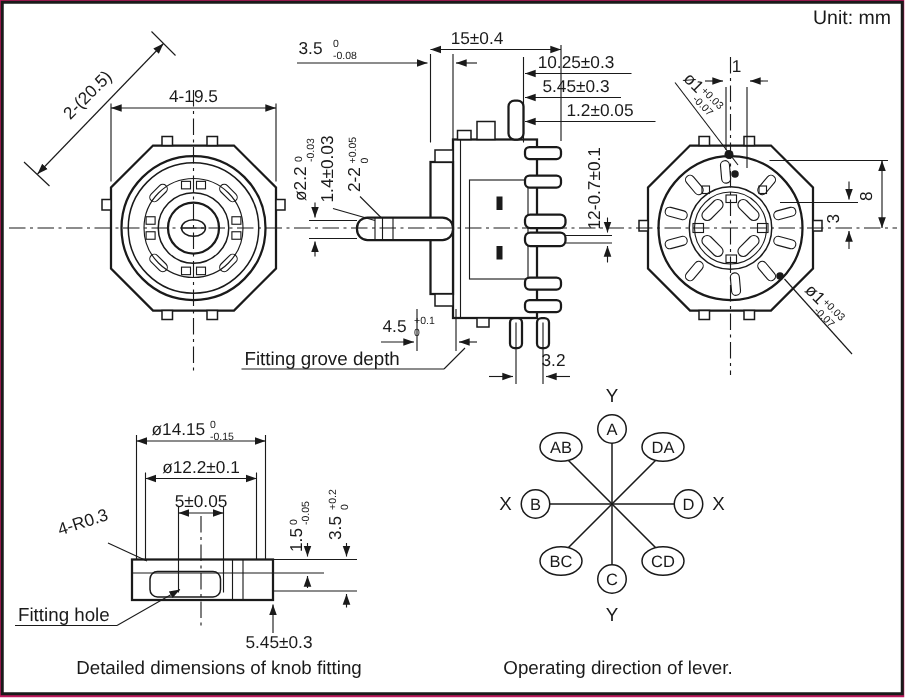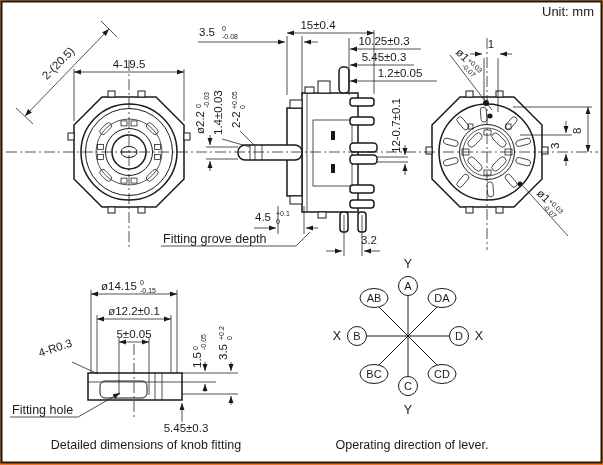--- a/index.html
+++ b/index.html
@@ -1,16 +1,16 @@
 <!DOCTYPE html>
 <html><head>
 <meta charset="utf-8">
 <style>
   html,body{margin:0;padding:0;background:#fff;}
-  .stage{width:603px;height:465px;position:relative;background:#f97316;font-family:"Liberation Sans", sans-serif;}
+  .stage{width:603px;height:465px;position:relative;background:#be185d;font-family:"Liberation Sans", sans-serif;}
   svg{display:block;}
   .ln{stroke:#1a1a1a;stroke-width:1;fill:none;}
   .thick{stroke:#1a1a1a;stroke-width:1.5;fill:none;}
   .thin{stroke:#1a1a1a;stroke-width:0.75;fill:none;}
   .cl{stroke:#1a1a1a;stroke-width:0.75;fill:none;stroke-dasharray:11 3 2 3;}
   .wfill{fill:#ffffff;}
   .blk{fill:#1a1a1a;stroke:none;}
   text{fill:#1a1a1a;stroke:none;font-family:"Liberation Sans", sans-serif;}
   .dim{font-size:11.5px;}
   .tol{font-size:7px;}

